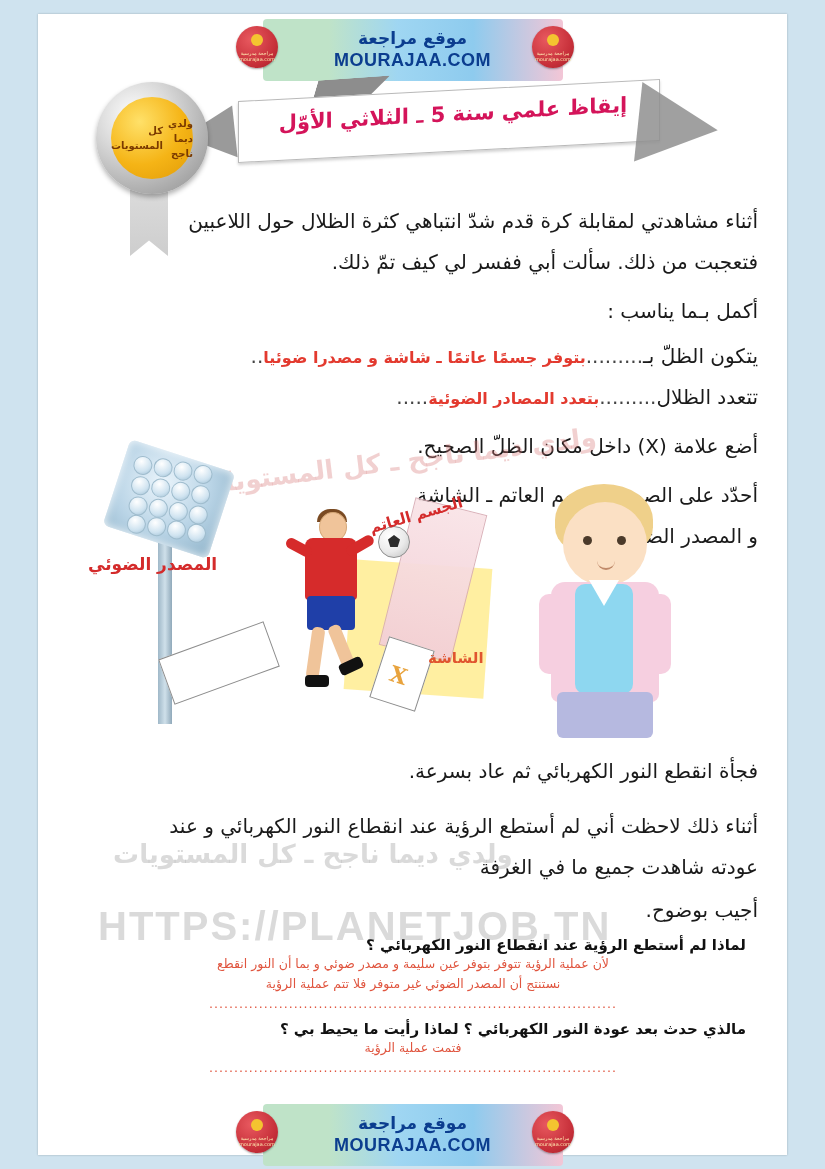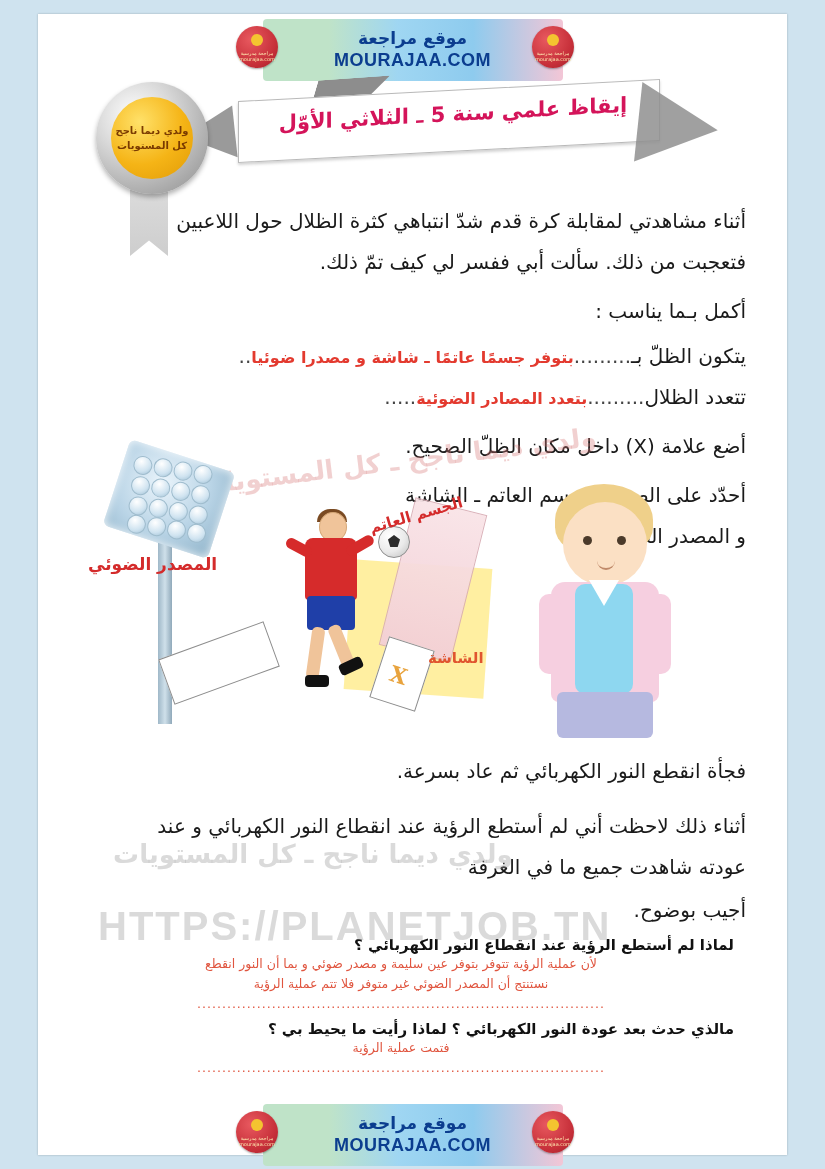--- a/index.html
+++ b/index.html
@@ -134,38 +134,37 @@
     left: 58px; top: 68px;
     width: 112px; height: 112px;
     border-radius: 50%;
     background: radial-gradient(circle at 34% 30%, #ffffff 0%, #d9d9d9 35%, #a8a8a8 75%, #8f8f8f 100%);
     box-shadow: 0 3px 5px rgba(0,0,0,.3);
     display: flex; align-items: center; justify-content: center;
   }
   .medal-inner {
     width: 82px; height: 82px; border-radius: 50%;
     background: radial-gradient(circle at 35% 30%, #ffe169 0%, #f5b416 55%, #e09a06 100%);
-    display: flex; flex-direction: column; align-items: center; justify-content: center;
+    display: flex; flex-direction: row; align-items: center; justify-content: center;
     direction: rtl;
     color: #7a3a00;
     font-size: 10px; font-weight: bold; line-height: 1.5;
-    text-align: center;
   }
   .medal-ribbon {
     position: absolute; left: 92px; top: 172px;
     width: 38px; height: 70px;
     background: linear-gradient(180deg,#d0d0d0,#bdbdbd);
     clip-path: polygon(0 0, 100% 0, 100% 100%, 50% 78%, 0 100%);
     opacity: .75;
   }
 
   
   .content {
     position: absolute;
-    left: 18px; top: 190px;
+    left: 30px; top: 190px;
     width: 690px;
     direction: rtl;
     text-align: right;
   }
   .p {
     font-family: "DejaVu Sans", sans-serif;
     font-size: 20px;
     color: #1a1a1a;
     line-height: 1.75;
     margin: 0 0 6px 0;

